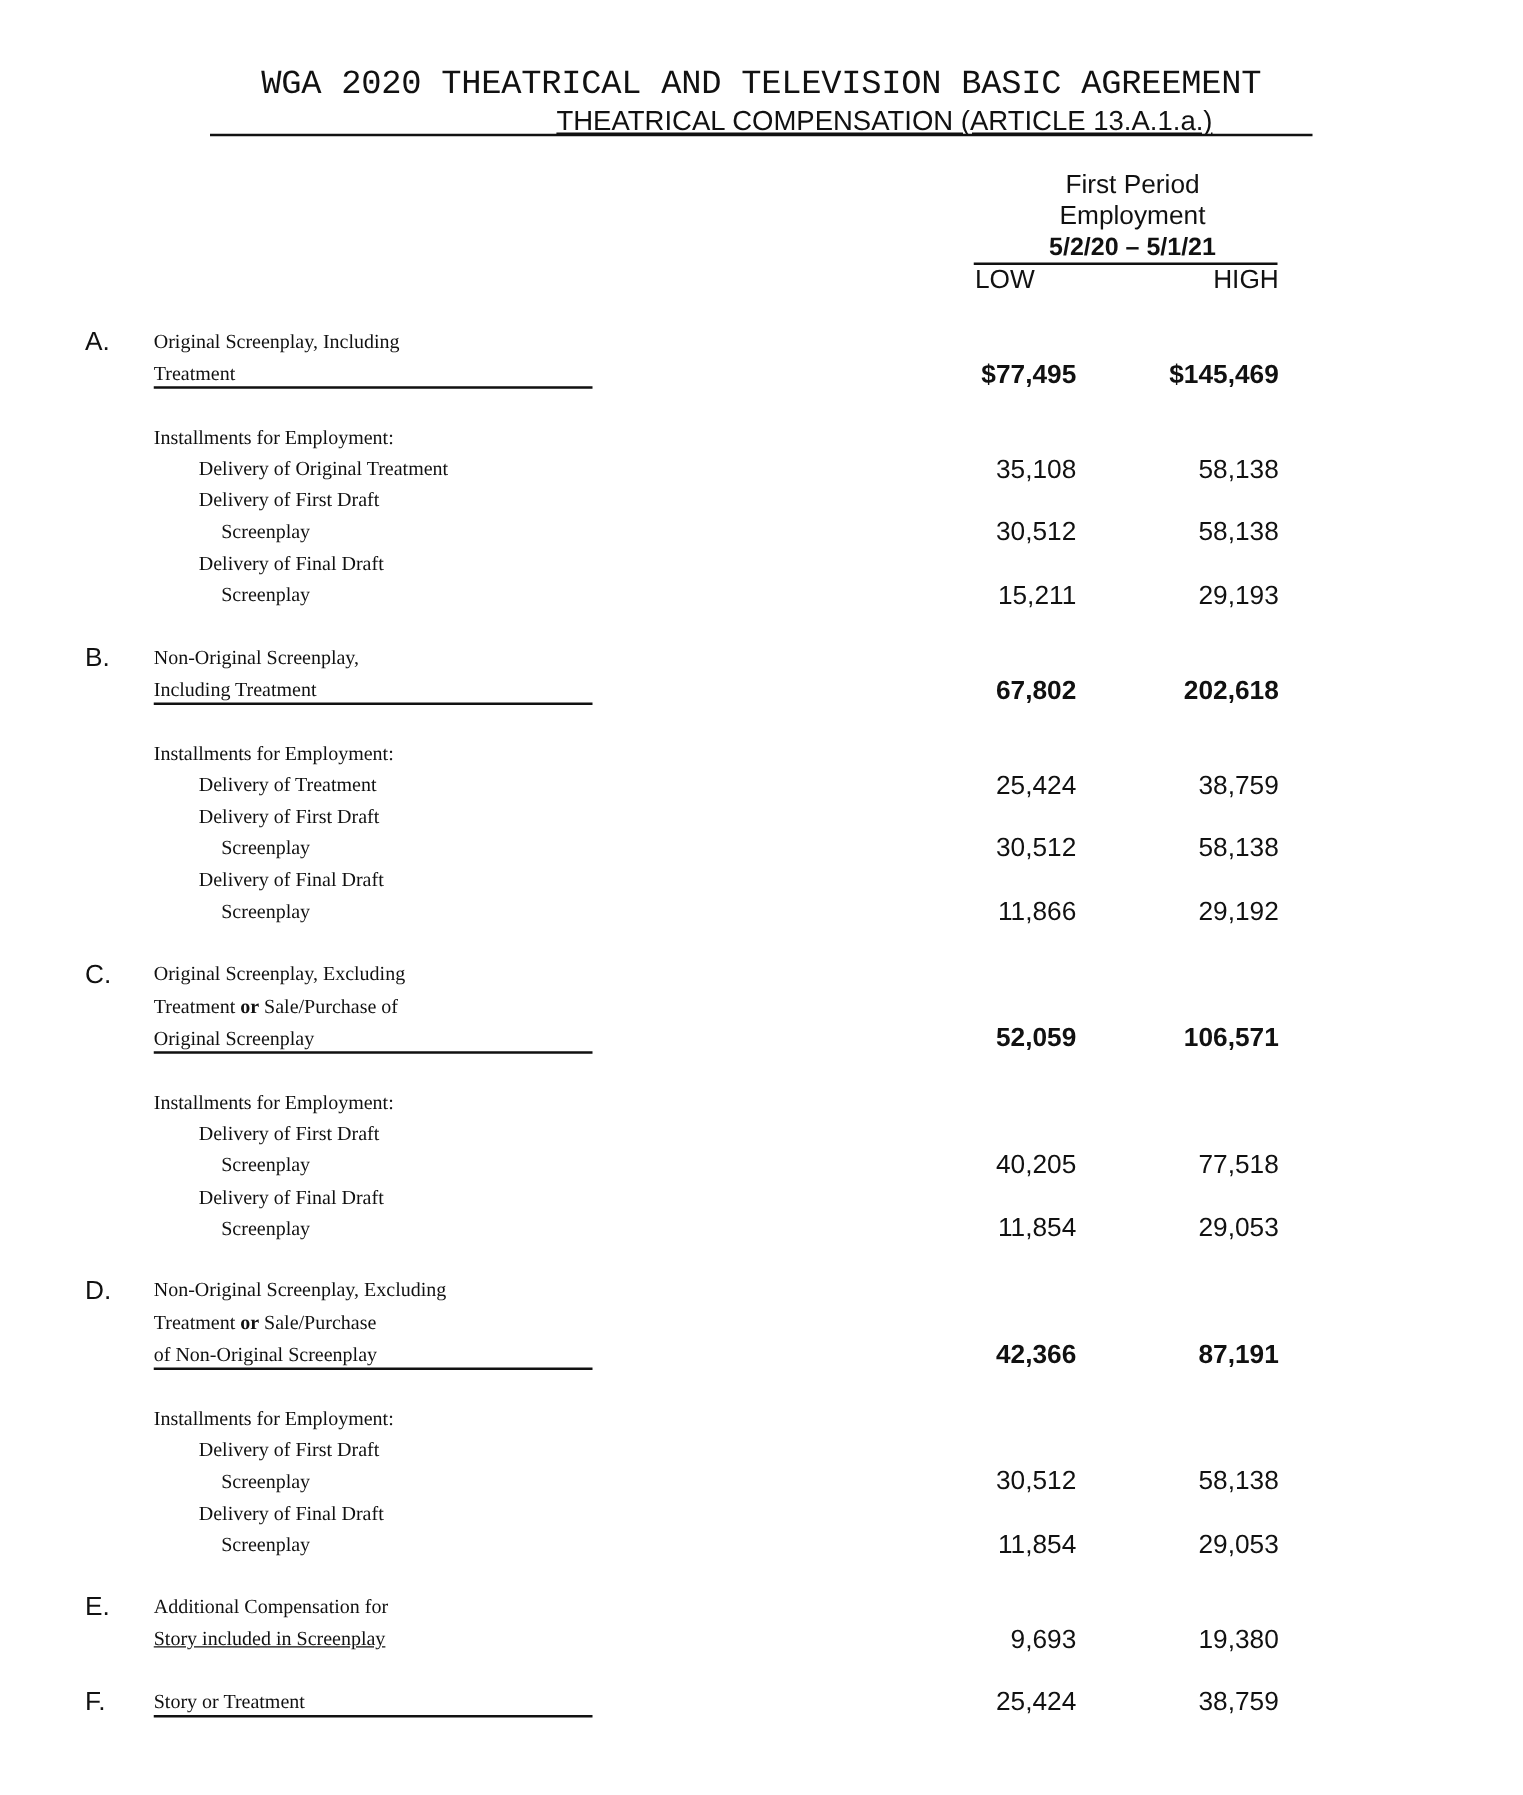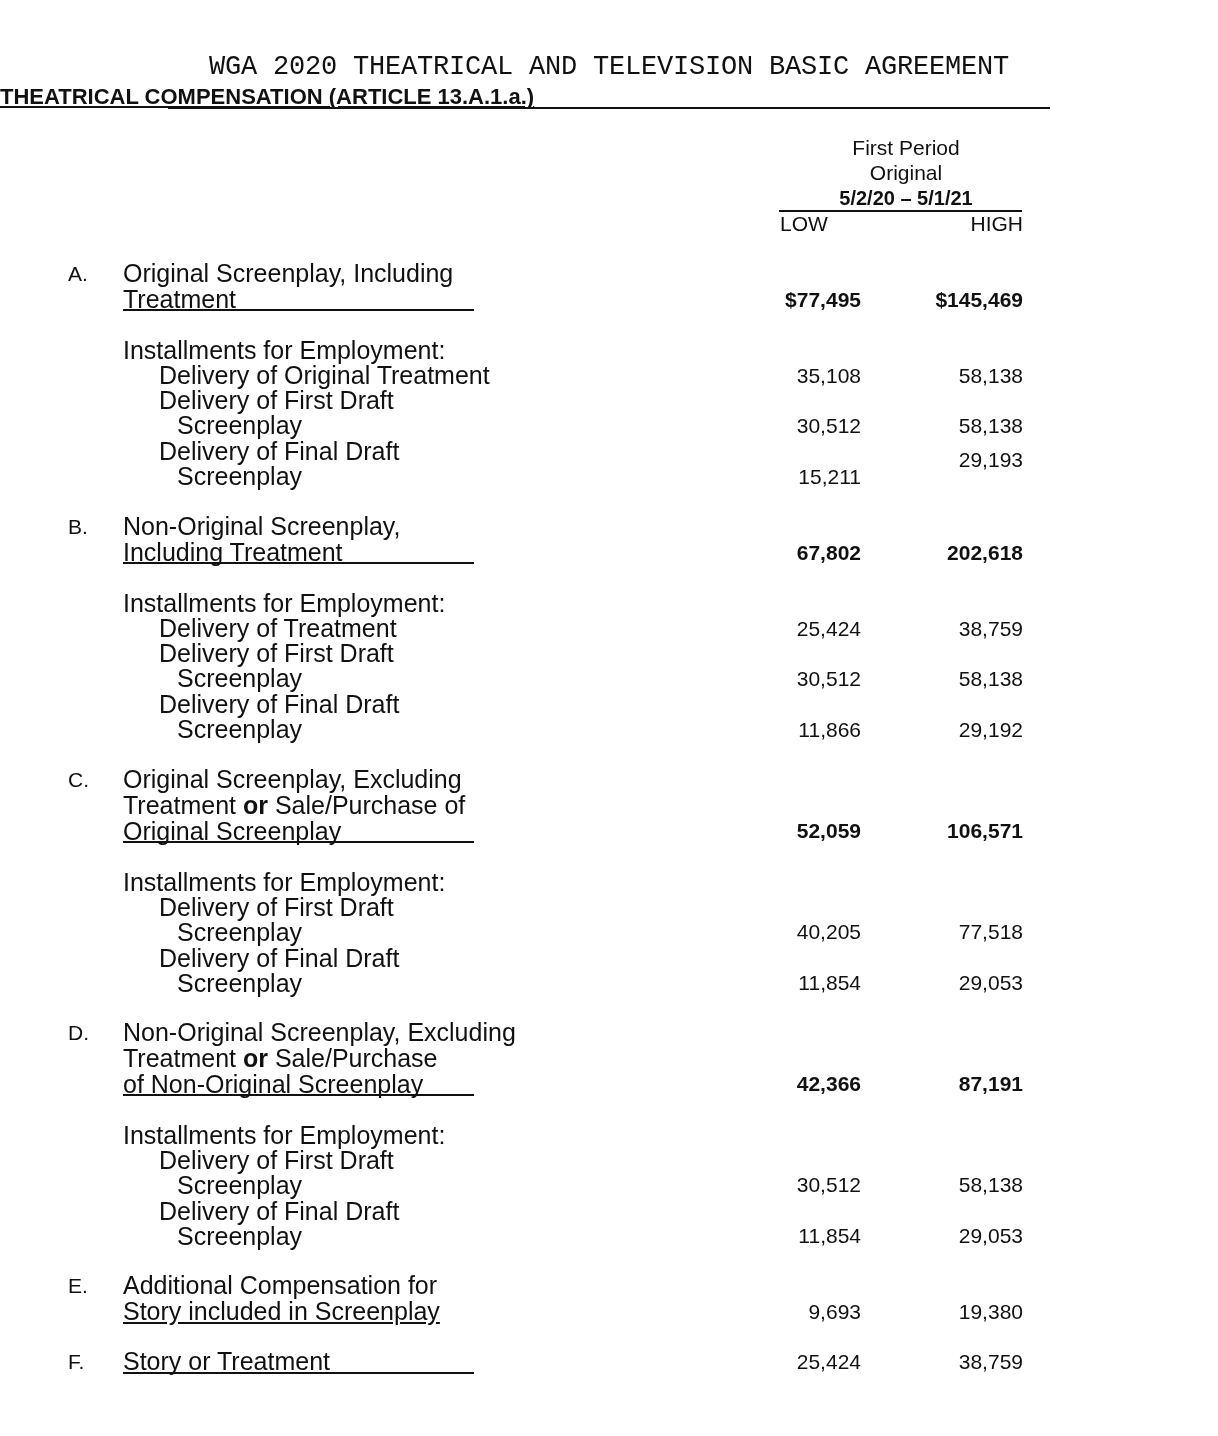--- a/index.html
+++ b/index.html
@@ -1,43 +1,43 @@
 <!DOCTYPE html>
 <html><head>
 <meta charset="utf-8">
 <style>
   html, body { margin: 0; padding: 0; background: #ffffff; }
   body { width: 1218px; height: 1436px; position: relative; overflow: hidden;
          font-family: "Liberation Sans", "DejaVu Sans", sans-serif; color: #111; }
   .abs { position: absolute; white-space: nowrap; }
   .title { left: 0; width: 1218px; top: 50px; text-align: center; font-size: 27px; letter-spacing: -0.2px; }
   .title span { position: relative; left: 0px; font-family: Liberation Mono, monospace; }
-  .subtitle { left: 0; width: 970px; top: 84px; text-align: left; font-size: 22px; font-weight: bold; text-decoration: underline; }
+  .subtitle { left: 0; width: 970px; top: 84px; text-align: right; font-size: 22px; font-weight: normal; text-decoration: underline; }
   .title-rule { left: 168px; width: 882px; top: 107px; height: 2px; background: #111; }
   .hdr { font-size: 21px; text-align: center; width: 260px; left: 776px; }
   .hdr-rule { left: 779px; width: 243px; top: 210px; height: 2px; background: #111; }
   .col-label { font-size: 21px; }
-  .t { font-size: 25px; line-height: 25.3px; }
+  .t { font-size: 16px; line-height: 25.3px; font-family: Liberation Serif, serif; }
   .letter { left: 68px; font-size: 21px; }
   .num { font-size: 21px; }
   .low { right: 357px; }
   .high { right: 195px; }
   .b { font-weight: bold; }
   .rule { left: 123px; width: 351px; height: 2px; background: #111; }
   .u { text-decoration: underline; }
 </style>
 </head>
 <body>
 
 <div class="abs title"><span>WGA 2020 THEATRICAL AND TELEVISION BASIC AGREEMENT</span></div>
 <div class="abs subtitle">THEATRICAL COMPENSATION (ARTICLE 13.A.1.a.)</div>
 <div class="abs title-rule"></div>
 
 <div class="abs hdr" style="top:136px;">First Period</div>
-<div class="abs hdr" style="top:161px;">Original</div>
+<div class="abs hdr" style="top:161px;">Employment</div>
 <div class="abs hdr b" style="top:187px; font-size:20px;">5/2/20 – 5/1/21</div>
 <div class="abs hdr-rule"></div>
 <div class="abs col-label" style="left:780px; top:212px;">LOW</div>
 <div class="abs col-label" style="right:195px; top:212px;">HIGH</div>
 
 <div>
   <div class="abs letter" style="top:262px;">A.</div>
   <div class="abs t" style="left:123px; top:261px;">Original Screenplay, Including</div>
   <div class="abs t" style="left:123px; top:287px;">Treatment</div>
   <div class="abs rule" style="top:309px;"></div>
@@ -48,21 +48,21 @@
   <div class="abs t" style="left:159px; top:363px;">Delivery of Original Treatment</div>
   <div class="abs num low" style="top:364px;">35,108</div>
   <div class="abs num high" style="top:364px;">58,138</div>
   <div class="abs t" style="left:159px; top:388px;">Delivery of First Draft</div>
   <div class="abs t" style="left:177px; top:413px;">Screenplay</div>
   <div class="abs num low" style="top:414px;">30,512</div>
   <div class="abs num high" style="top:414px;">58,138</div>
   <div class="abs t" style="left:159px; top:439px;">Delivery of Final Draft</div>
   <div class="abs t" style="left:177px; top:464px;">Screenplay</div>
   <div class="abs num low" style="top:465px;">15,211</div>
-  <div class="abs num high" style="top:448px;">29,193</div>
+  <div class="abs num high" style="top:465px;">29,193</div>
 </div>
 
 <div>
   <div class="abs letter" style="top:515px;">B.</div>
   <div class="abs t" style="left:123px; top:514px;">Non-Original Screenplay,</div>
   <div class="abs t" style="left:123px; top:540px;">Including Treatment</div>
   <div class="abs rule" style="top:562px;"></div>
   <div class="abs num b low" style="top:541px;">67,802</div>
   <div class="abs num b high" style="top:541px;">202,618</div>
 

